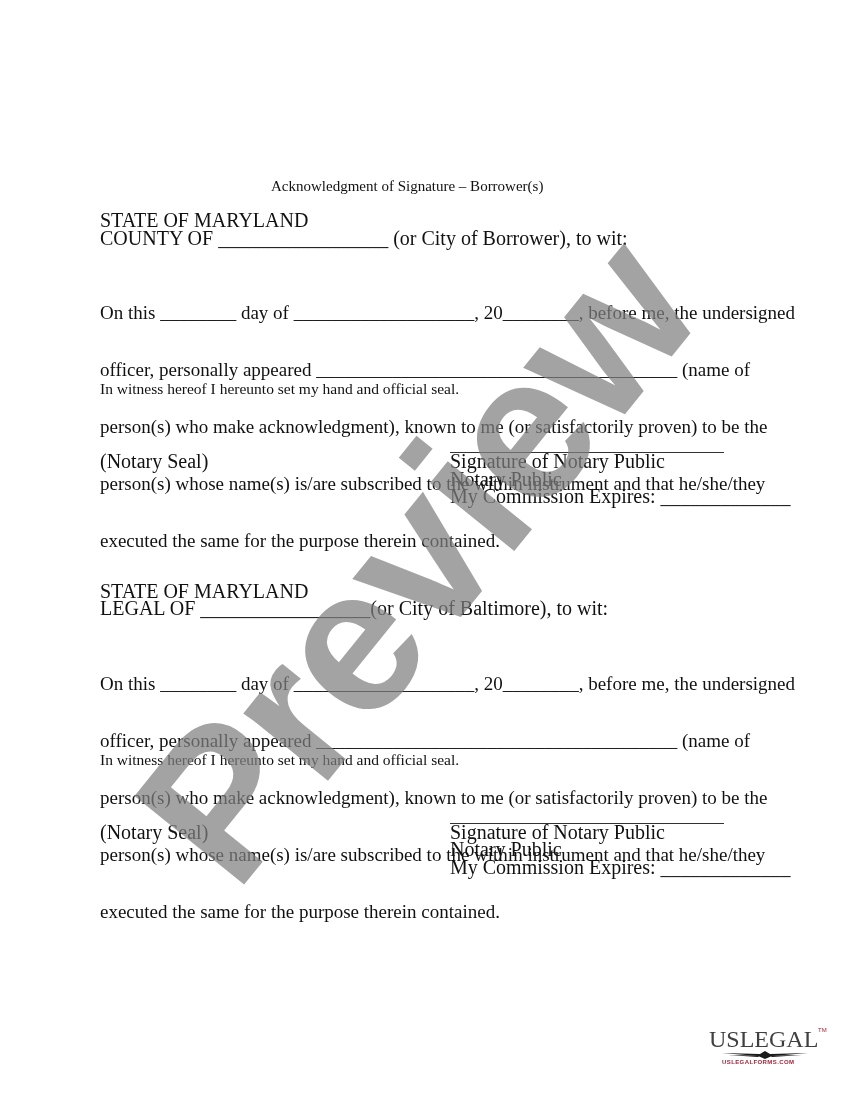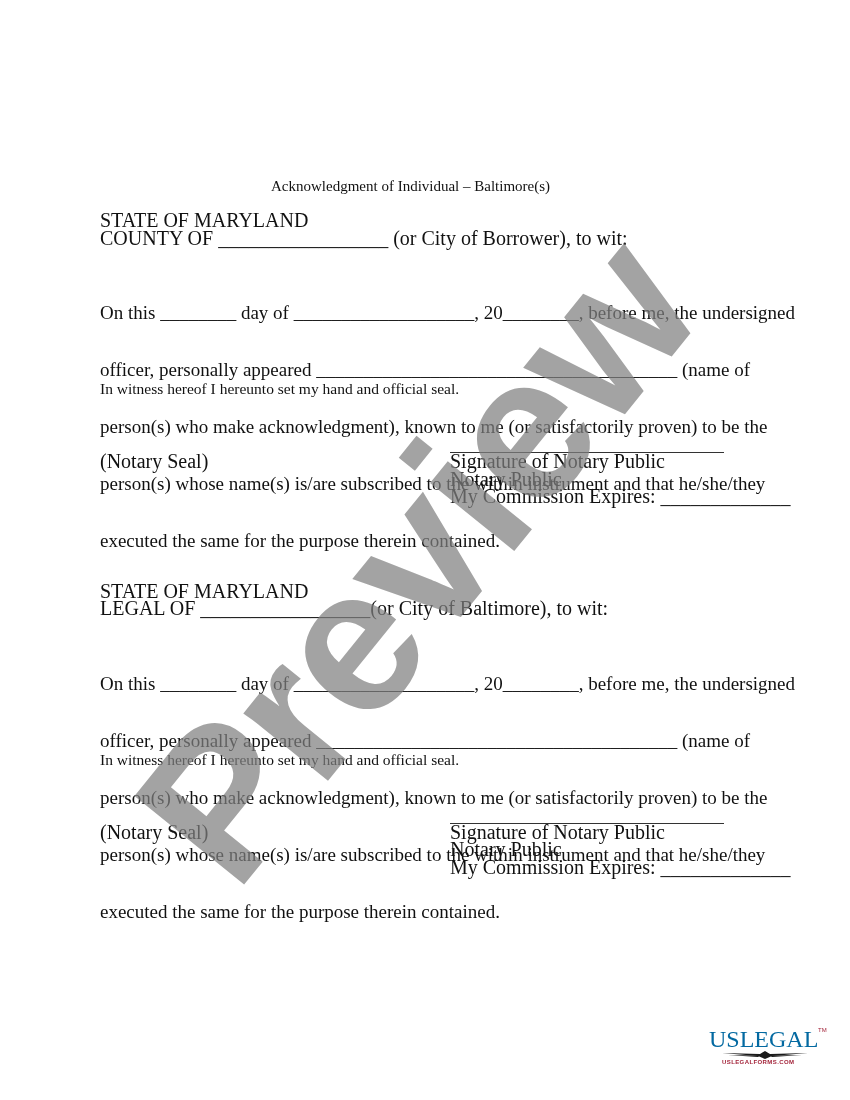--- a/index.html
+++ b/index.html
@@ -72,21 +72,21 @@
       top: 1026px;
       width: 118px;
       height: 42px;
     }
     .logo-main {
       position: absolute;
       left: 3px;
       top: 0px;
       font-family: "Liberation Serif", "DejaVu Serif", serif;
       font-size: 24px;
-      color: #0369a1;
+      color: #404040;
       letter-spacing: 0px;
       line-height: 26px;
       white-space: nowrap;
     }
     .logo-tm {
       position: absolute;
       left: 112px;
       top: 1px;
       font-family: "Liberation Sans", sans-serif;
       font-size: 6px;
@@ -109,21 +109,21 @@
       color: #a3243a;
       letter-spacing: 0.4px;
       white-space: nowrap;
     }
   </style>
 </head>
 <body>
 
 <div class="page">
 
-  <div class="abs title" style="left:271px; top:177px;">Acknowledgment of Individual – Baltimore(s)</div>
+  <div class="abs title" style="left:271px; top:177px;">Acknowledgment of Signature – Borrower(s)</div>
 
   <div>
     <div class="abs small" style="left:100px; top:212px;">STATE OF MARYLAND</div>
     <div class="abs small" style="left:100px; top:230px;">COUNTY OF _________________ (or City of Borrower), to wit:</div>
 
     <div class="para" style="top:265px;">
       <div>On this ________ day of ___________________, 20________, before me, the undersigned</div>
       <div>officer, personally appeared ______________________________________ (name of</div>
       <div>person(s) who make acknowledgment), known to me (or satisfactorily proven) to be the</div>
       <div>person(s) whose name(s) is/are subscribed to the within instrument and that he/she/they</div>

